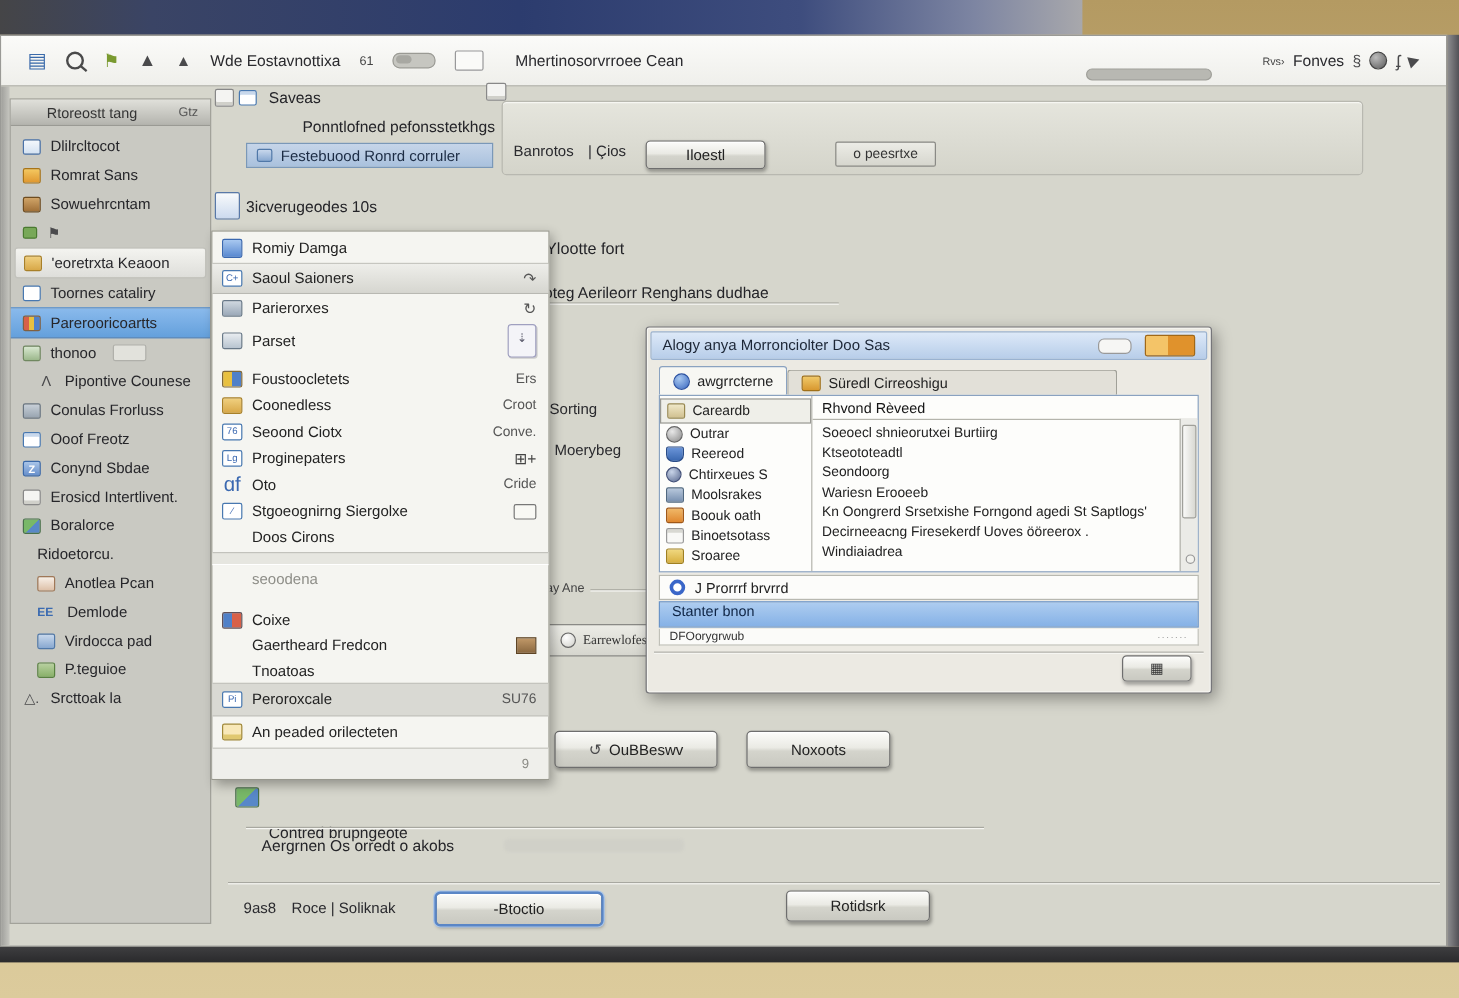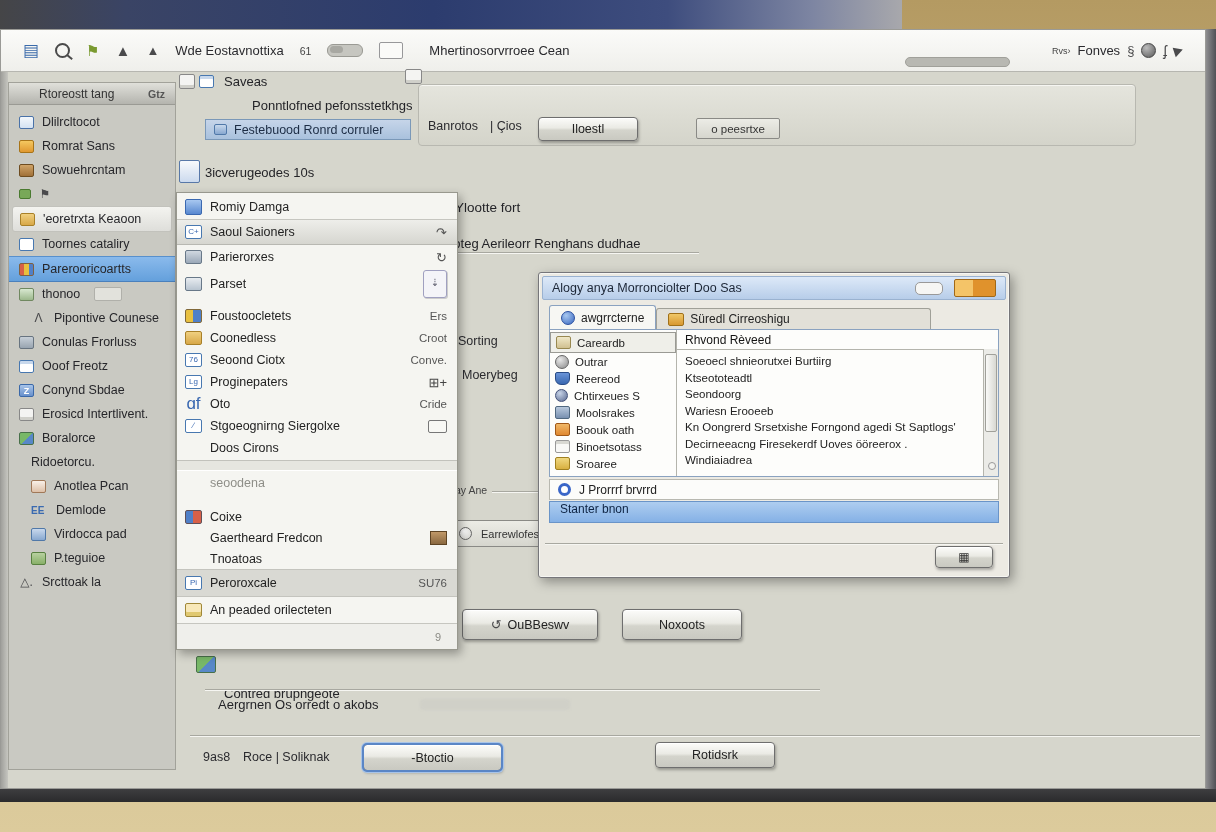--- a/index.html
+++ b/index.html
@@ -28,21 +28,21 @@
   .mini-box{width:22px;height:15px;background:#fafaf8;border:1px solid #98989a;border-radius:2px;}
   .tb-right{margin-left:auto;display:flex;align-items:center;gap:7px;}
   .sphere-dark{width:13px;height:13px;border-radius:50%;border:1px solid #444;
     background:radial-gradient(circle at 35% 30%,#bcbcbc,#5a5a5a);}
   .tri-right{width:0;height:0;border-left:9px solid #4a4a4c;border-top:5px solid transparent;border-bottom:5px solid transparent;transform:rotate(-18deg);}
   
   .left-edge{left:1px;top:72px;width:7px;height:716px;background:linear-gradient(90deg,#a0a09c,#c6c6c0);}
   .sidebar{left:8px;top:82px;width:168px;height:688px;background:#c9c9c2;border:1px solid #a2a29a;}
   .sb-header{height:21px;background:linear-gradient(#e0e0da,#b4b4ae);border-bottom:1px solid #9a9a94;
     display:flex;align-items:center;gap:8px;padding:0 10px 0 30px;font-size:12px;color:#333;}
-  .sb-badge{margin-left:auto;font-size:10.5px;color:#555;font-weight:bold;}
+  .sb-badge{margin-left:auto;font-size:10.5px;color:#555;}
   .sb-list{padding-top:5px;}
   .sb-item{height:24px;display:flex;align-items:center;gap:8px;padding:0 6px 0 10px;font-size:12.5px;color:#26262a;white-space:nowrap;overflow:hidden;}
   .sb-item.ind{padding-left:22px;}
   .sb-item.sel{background:linear-gradient(#8abaec,#64a0dc);border-top:1px solid #5890cc;border-bottom:1px solid #4a80bc;}
   .sb-item.hov{background:linear-gradient(#f4f4f0,#dededa);border:1px solid #c2c2bc;border-radius:3px;margin:0 3px;padding-left:7px;}
   .ic{width:15px;height:13px;border-radius:2px;flex:0 0 auto;display:inline-block;box-sizing:border-box;}
   .ic-doc{background:linear-gradient(#f4f8fc,#d4e2f2);border:1px solid #4a72a8;}
   .ic-book{background:linear-gradient(#f4c860,#e09830);border:1px solid #a87418;}
   .ic-arch{background:linear-gradient(#d0a468,#a07038);border:1px solid #6e4c20;}
   .ic-grn{width:12px;height:10px;background:#78a858;border:1px solid #4a7a30;}
@@ -284,21 +284,21 @@
 
   <span class="abs lbl" style="left:455px;top:200px;font-size:13.5px;">Ylootte fort</span>
   <span class="abs lbl" style="left:437px;top:236px;">Wroteg Aerileorr Renghans dudhae</span>
   <div class="abs groove" style="left:437px;top:252px;width:262px;"></div>
 
   <span class="abs lbl-sm" style="left:458px;top:334px;">Sorting</span>
   <span class="abs lbl-sm" style="left:462px;top:368px;">Moerybeg</span>
 
   <span class="abs" style="left:455px;top:484px;font-size:10.5px;color:#444;">ay Ane</span>
   <div class="abs groove" style="left:492px;top:491px;width:54px;"></div>
-  <div class="abs btn-flat" style="left:452px;top:520px;width:94px;height:27px;justify-content:space-between;padding:0 6px;">
+  <div class="abs btn-flat" style="left:452px;top:520px;width:94px;height:27px;justify-content:flex-end;padding:0 6px;font-family:Liberation Serif, serif;">
     <span class="radio"></span>
     <span style="font-size:11px;overflow:hidden;white-space:nowrap;">Earrewlofes</span>
   </div>
 
   <div class="abs menu">
     <div class="m-row" style="height:24px;">
         <span class="m-ic mi-blue" style="height:16px;"></span>
         <span class="lab">Romiy Damga</span>
       </div>
     <div class="m-row m-hl" style="height:24px;">
@@ -452,20 +452,24 @@
         </div>
       </div>
     </div>
     <div class="abs dlg-option">
       <span class="ring"></span>
       <span>J Prorrrf brvrrd</span>
     </div>
     <div class="abs dlg-selrow">
       <span>Stanter bnon</span>
     </div>
+    <div class="abs dlg-small">
+      <span>DFOorygrwub</span>
+      <span class="dlg-dots">·······</span>
+    </div>
     <div class="abs groove dlg-hr"></div>
     <div class="abs btn3d" style="right:16px;bottom:9px;width:58px;height:22px;">
       <span class="grid-glyph">▦</span>
     </div>
   </div>
 
   <div class="abs btn3d" style="left:462px;top:609px;width:136px;height:31px;">
     <span class="glyph" style="font-size:13px;">↺</span>
     <span>OuBBeswv</span>
   </div>

